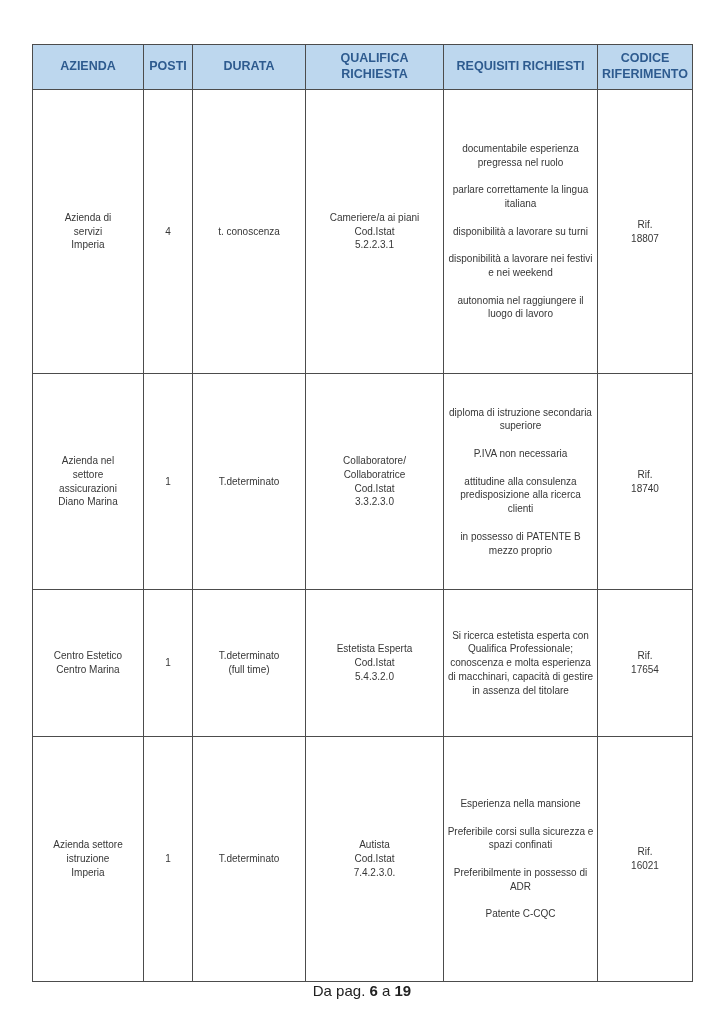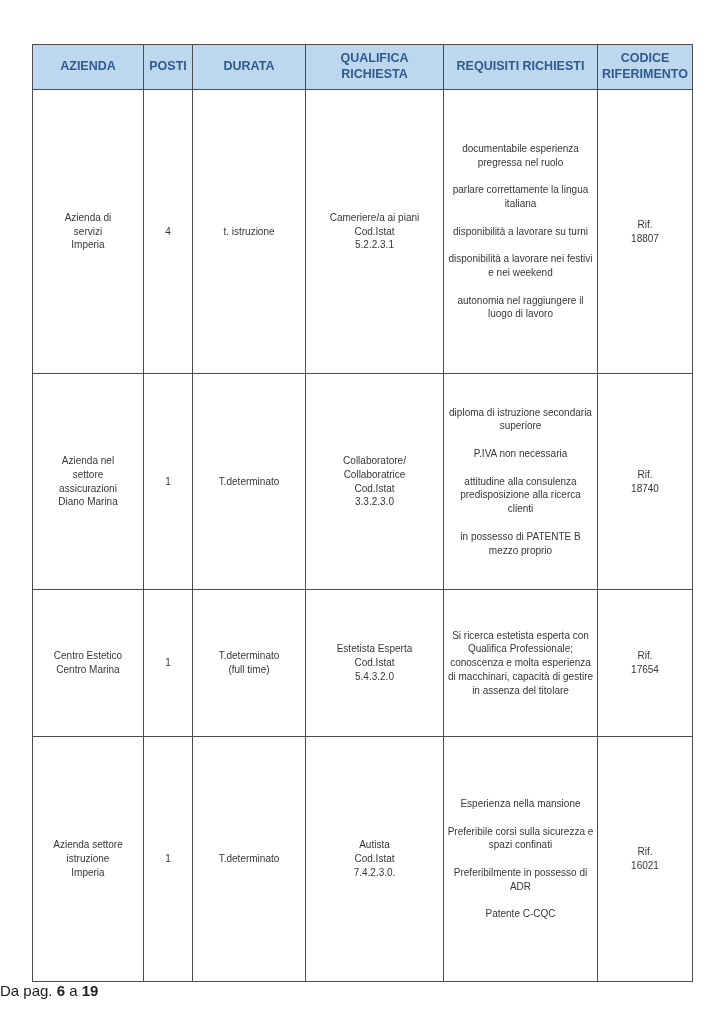--- a/index.html
+++ b/index.html
@@ -54,20 +54,21 @@
   .col-posti     { width: 49px; }
   .col-durata    { width: 113px; }
   .col-qualifica { width: 138px; }
   .col-requisiti { width: 154px; }
   .col-codice    { width: 95px; }
   .footer {
     position: absolute;
     left: 0;
     top: 982px;
     width: 724px;
+    text-align: center;
     font-size: 15px;
     color: #222222;
   }
   .footer .num { font-weight: bold; }
 </style>
 </head>
 <body>
 
 <div class="page">
 
@@ -90,21 +91,21 @@
         <th>CODICE
 RIFERIMENTO</th>
       </tr>
     </thead>
     <tbody>
       <tr class="row-1">
         <td>Azienda di
 servizi
 Imperia</td>
         <td>4</td>
-        <td>t. istruzione</td>
+        <td>t. conoscenza</td>
         <td>Cameriere/a ai piani
 Cod.Istat
 5.2.2.3.1</td>
         <td>documentabile esperienza pregressa nel ruolo
 
 parlare correttamente la lingua italiana
 
 disponibilità a lavorare su turni
 
 disponibilità a lavorare nei festivi e nei weekend

